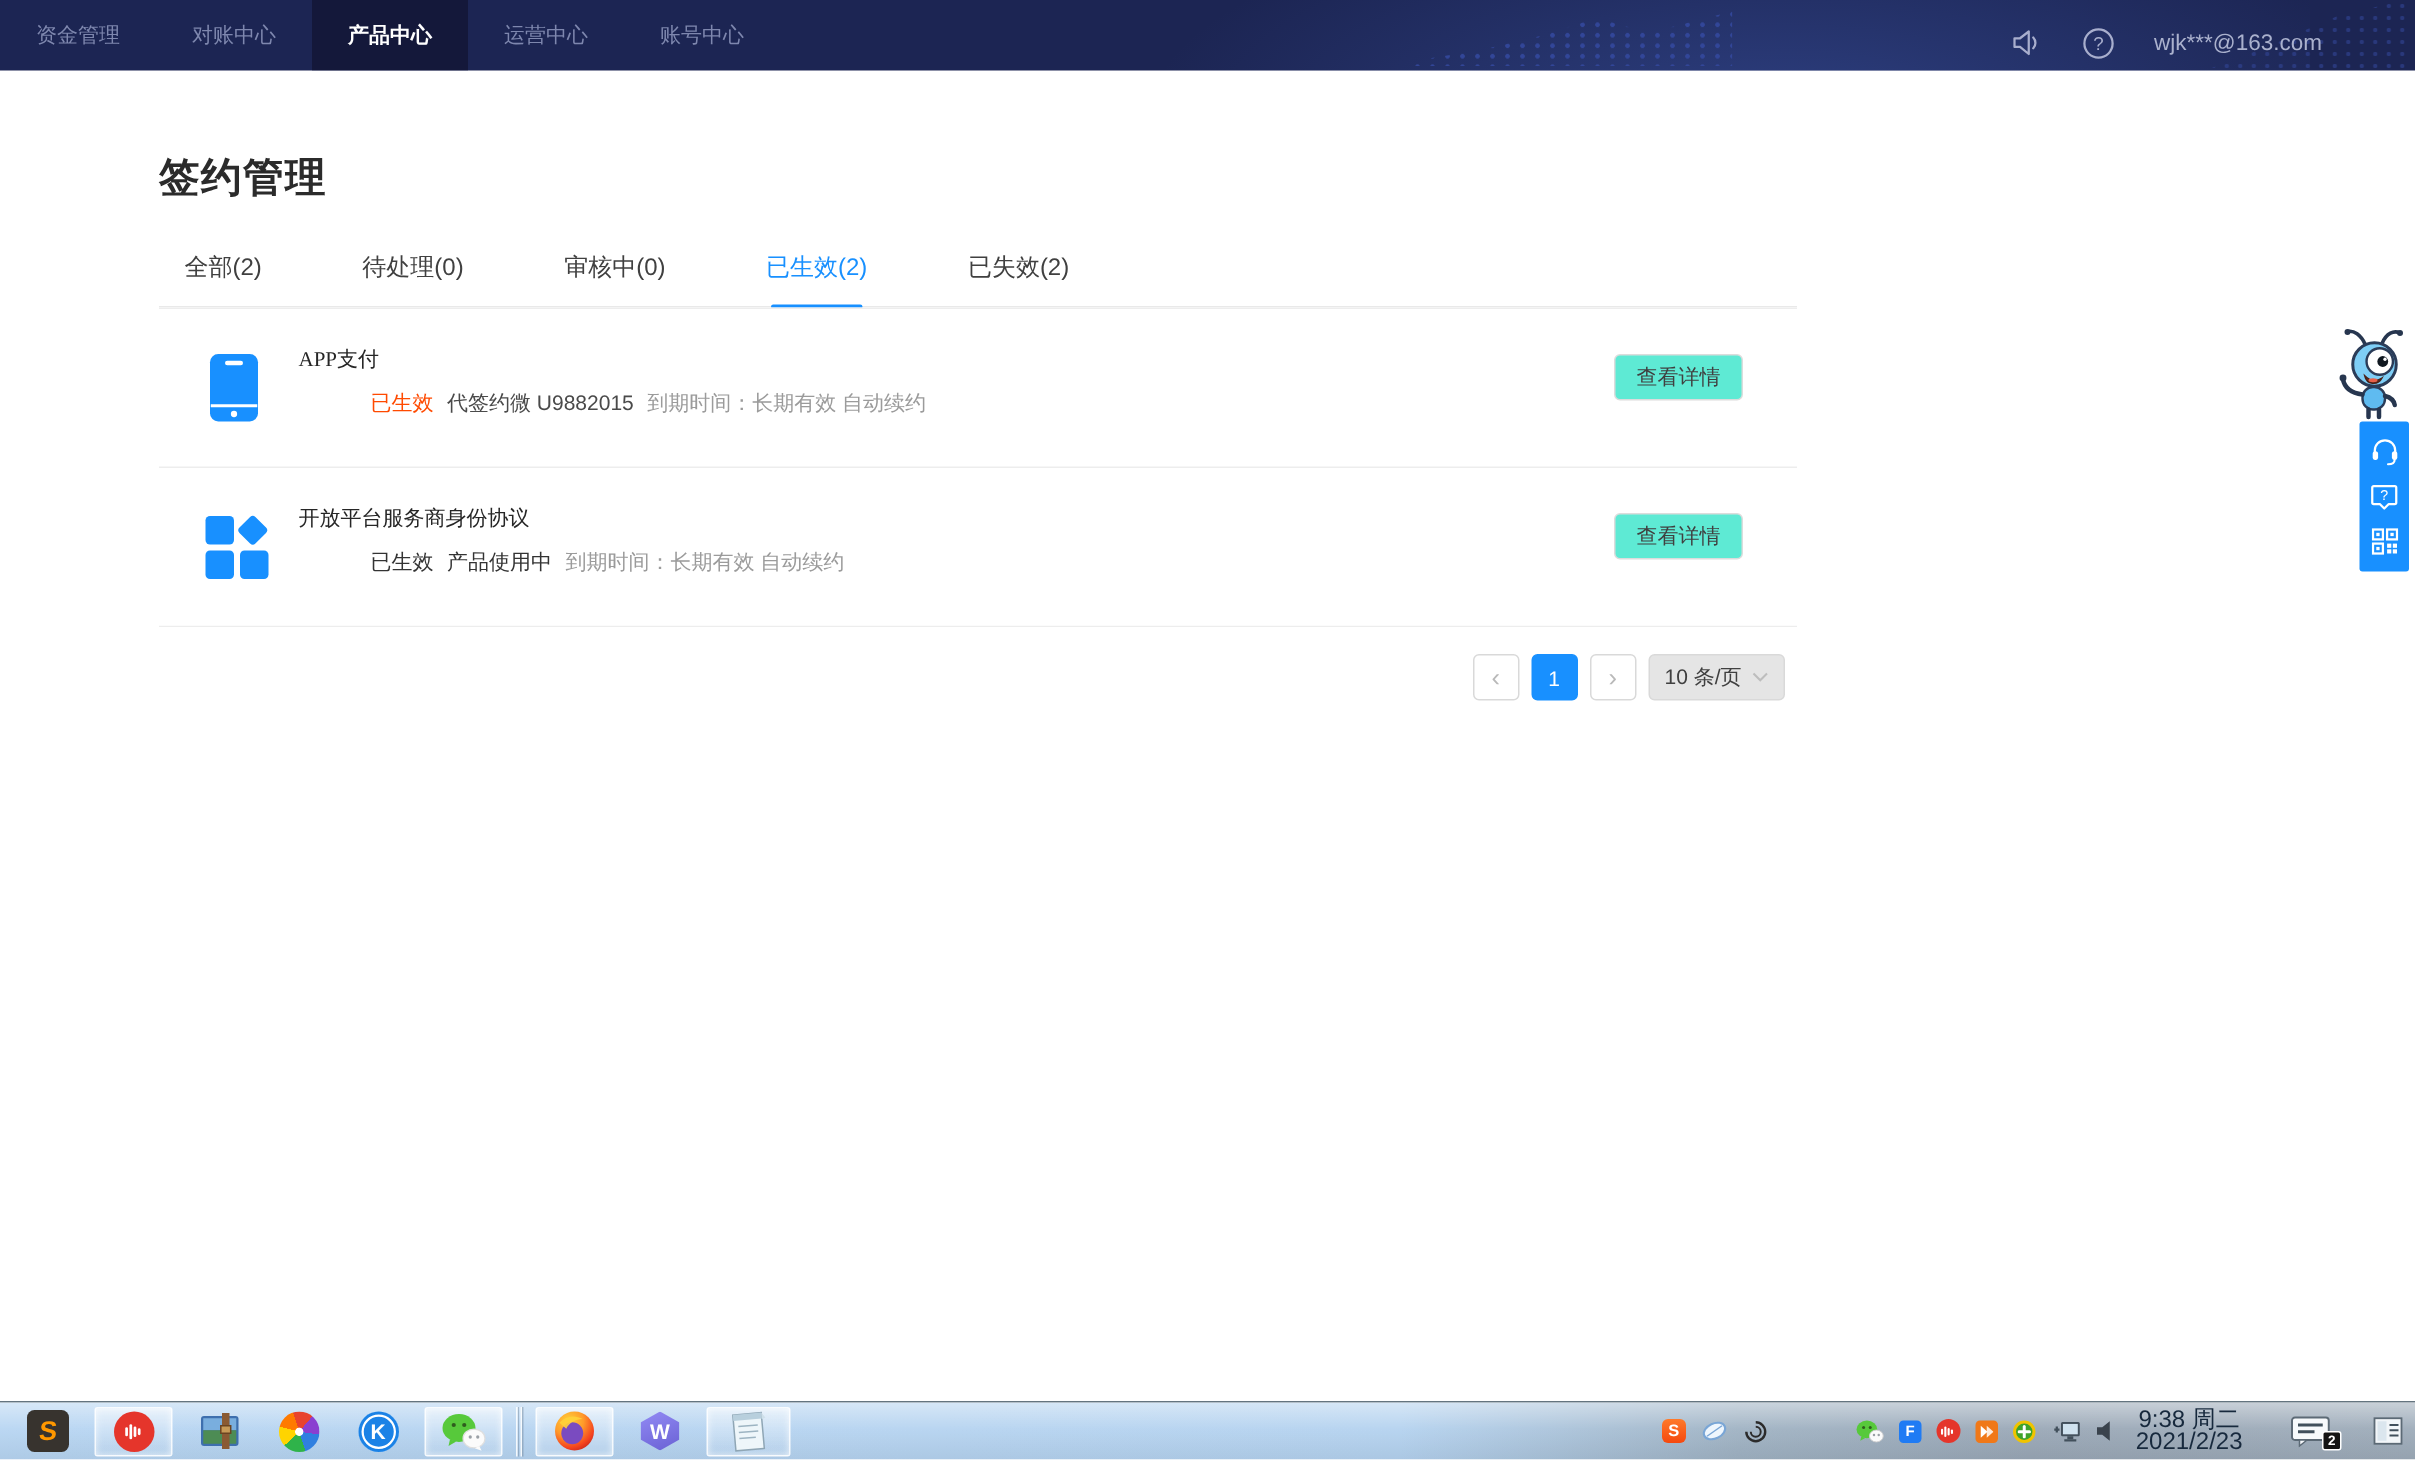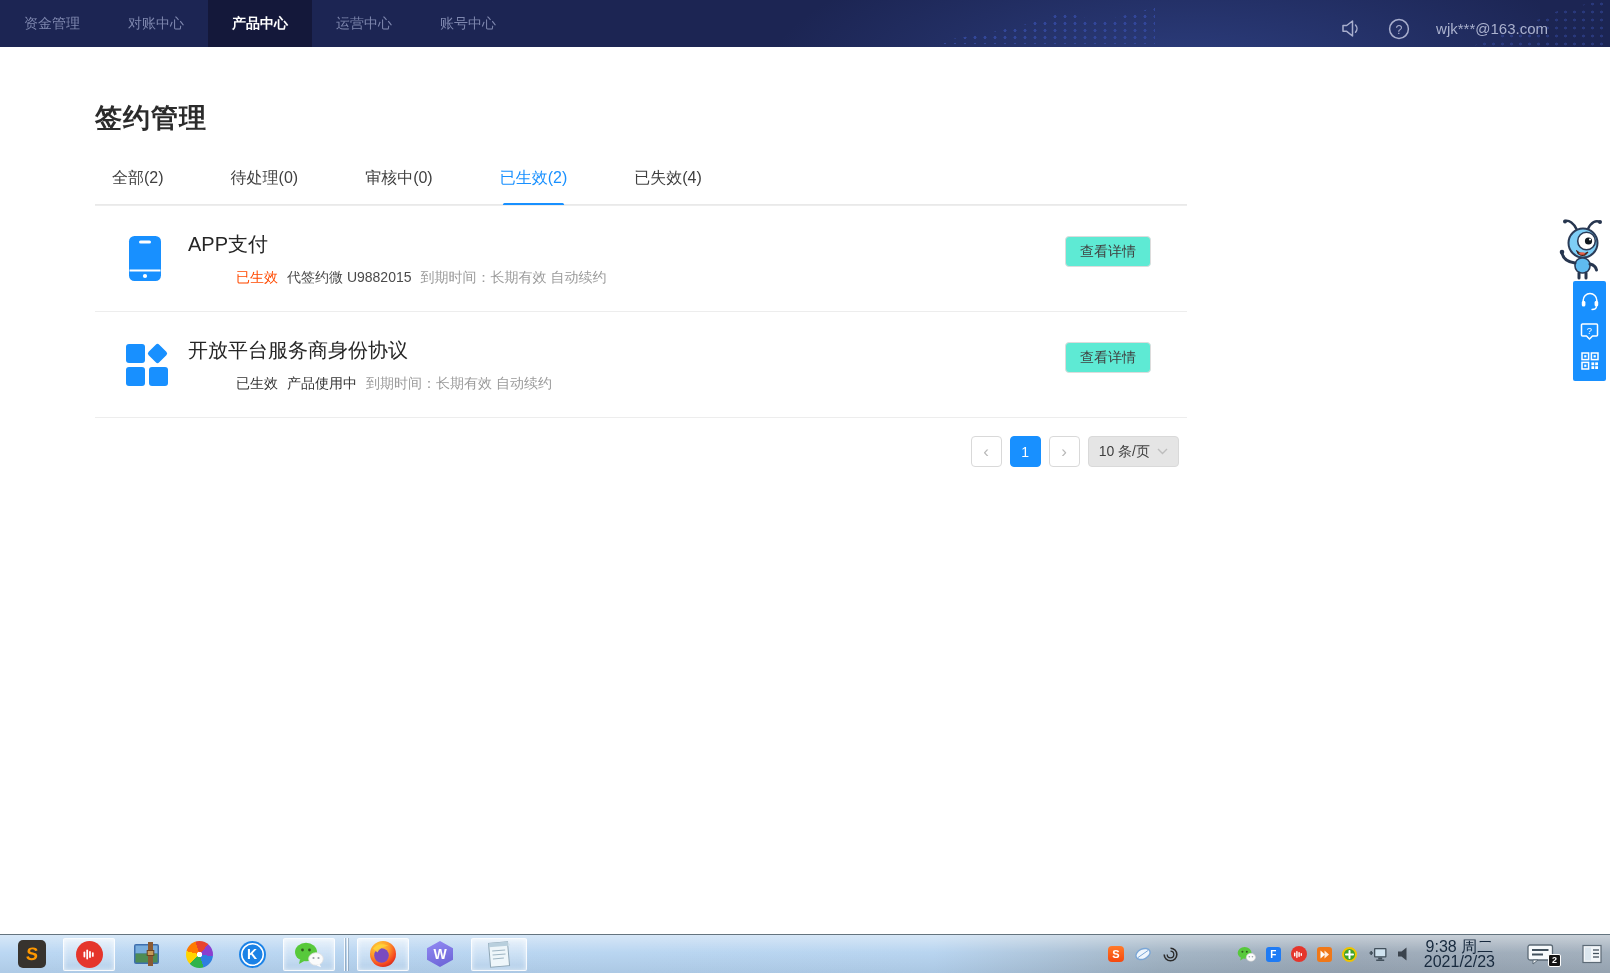--- a/index.html
+++ b/index.html
@@ -23,41 +23,41 @@
     clip-path:polygon(100% 0,100% 100%,0 100%,42% 55%,72% 18%); }
   .nav-items { display:flex; position:relative; z-index:2; }
   .nav-item { display:flex; align-items:center; padding:0 24px; font-size:14px;
     color:#7e87ae; cursor:pointer; text-decoration:none; }
   .nav-item.active { background:#14183a; color:#fff; font-weight:bold; }
   .nav-right { position:absolute; right:62px; top:0; height:57px; display:flex;
     align-items:center; gap:26px; z-index:2; }
   .nav-ic { display:flex; cursor:pointer; }
   .nav-email { color:#aab1cd; font-size:15px; cursor:pointer; }
   
-  .content { position:absolute; left:95px; top:57px; width:1092px; }
+  .content { position:absolute; left:106px; top:57px; width:1092px; }
   .page-title { margin-top:44px; font-size:27px; line-height:34px; font-weight:600;
     color:#2b2b2b; letter-spacing:1px; }
   .tabs { display:flex; gap:63px; margin-top:33px; padding-left:15px;
     border-bottom:1px solid #e9e9e9; }
   .tab { position:relative; font-size:16px; color:#404040; padding:0 2px 15px; cursor:pointer; }
   .tab.active { color:#1890ff; }
   .tab.active::after { content:""; position:absolute; left:8%; right:8%; bottom:-2px;
     height:3px; background:#1890ff; border-radius:2px; }
   .search-row { padding:15px 0 13px; }
   .search-box { width:253px; height:38px; border:1px solid #d9d9d9; border-radius:4px;
     display:flex; align-items:center; background:#fff; }
   .search-input { flex:1; border:none; outline:none; padding:0 8px 0 12px; font-size:14px;
     color:#333; background:transparent; font-family:inherit; min-width:0; }
   .search-input::placeholder { color:#c2c2c2; }
   .search-icon { margin-right:11px; display:flex; cursor:pointer; }
   .product-list { border-bottom:1px solid #ededed; }
   .product-row { position:relative; height:106px; border-top:1px solid #ededed; background:#fff; }
   .prod-icon { position:absolute; left:30px; top:29px; display:flex; }
   .prod-info { position:absolute; left:93px; top:25px; }
-  .prod-title { font-size:20px; color:#262626; }
+  .prod-title { font-size:14px; color:#262626;font-family:Liberation Serif, serif; }
   .prod-meta { margin-top:11px; font-size:14px; display:flex; gap:9px; align-items:flex-end;margin-left:48px; }
   .status-orange { color:#ff4a00; }
   .status-dark { color:#333; }
   .detail-text { color:#4a4a4a; }
   .expire-text { color:#9b9b9b; }
   .detail-btn { position:absolute; right:36px; top:30px; width:86px; height:31px;
     border:1px solid #dcdcdc; background:#5eead4; border-radius:4px; font-size:14px;
     color:#404040; cursor:pointer; font-family:inherit; }
   .pagination { display:flex; justify-content:flex-end; align-items:center; gap:8px;
     margin-top:18px; padding-right:8px; }
@@ -158,21 +158,21 @@
 </header>
 
 <main class="content">
   <h1 class="page-title">签约管理</h1>
 
   <div class="tabs">
     <div class="tab">全部(2)</div>
     <div class="tab">待处理(0)</div>
     <div class="tab">审核中(0)</div>
     <div class="tab active">已生效(2)</div>
-    <div class="tab">已失效(4)</div>
+    <div class="tab">已失效(2)</div>
   </div>
 
 
   <div class="product-list">
     <div class="product-row">
       <span class="prod-icon">
         <svg width="40" height="47" viewBox="0 0 40 47">
           <rect x="4" y="1" width="32" height="45" rx="5.5" fill="#1890ff"></rect>
           <rect x="14" y="5.5" width="12" height="3" rx="1.5" fill="#fff"></rect>
           <rect x="4.5" y="34.5" width="31" height="2" fill="#fff"></rect>

